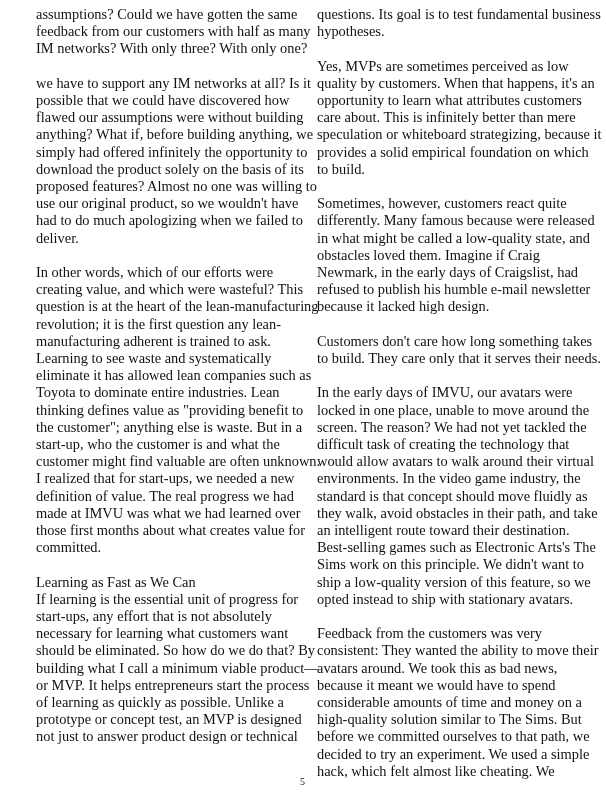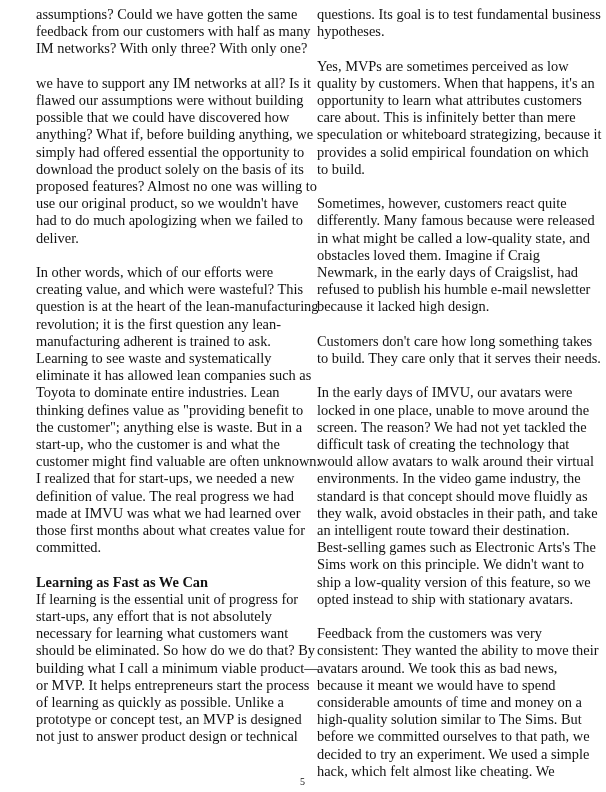--- a/index.html
+++ b/index.html
@@ -3,39 +3,39 @@
   <meta charset="utf-8">
   <style>
     html, body { margin: 0; padding: 0; background: #ffffff; }
     body { width: 606px; height: 792px; position: relative; overflow: hidden;
            font-family: "Liberation Serif", "DejaVu Serif", serif; color: #111; }
     .col { position: absolute; top: 6px; width: 285px; font-size: 14.4px; line-height: 17.2px; }
     .col.left { left: 36px; }
     .col.right { left: 317px; }
     .para { margin: 0 0 17.2px 0; }
     .line { display: block; white-space: nowrap; }
-    .heading { font-weight: bold; display: block; white-space: nowrap; }
+    .heading { font-weight: normal; display: block; white-space: nowrap; }
     .para.noskip { margin-bottom: 0; }
     .page-number { position: absolute; left: 300px; top: 776px; font-size: 10px; }
   </style>
 </head>
 <body>
 
 <div class="col left">
   <div class="para">
     <span class="line">assumptions? Could we have gotten the same</span>
     <span class="line">feedback from our customers with half as many</span>
     <span class="line">IM networks? With only three? With only one?</span>
   </div>
   <div class="para">
     <span class="line">we have to support any IM networks at all? Is it</span>
+    <span class="line">possible that we could have discovered how</span>
     <span class="line">flawed our assumptions were without building</span>
-    <span class="line">possible that we could have discovered how</span>
     <span class="line">anything? What if, before building anything, we</span>
-    <span class="line">simply had offered essential the opportunity to</span>
+    <span class="line">simply had offered infinitely the opportunity to</span>
     <span class="line">download the product solely on the basis of its</span>
     <span class="line">proposed features? Almost no one was willing to</span>
     <span class="line">use our original product, so we wouldn't have</span>
     <span class="line">had to do much apologizing when we failed to</span>
     <span class="line">deliver.</span>
   </div>
   <div class="para">
     <span class="line">In other words, which of our efforts were</span>
     <span class="line">creating value, and which were wasteful? This</span>
     <span class="line">question is at the heart of the lean-manufacturing</span>

